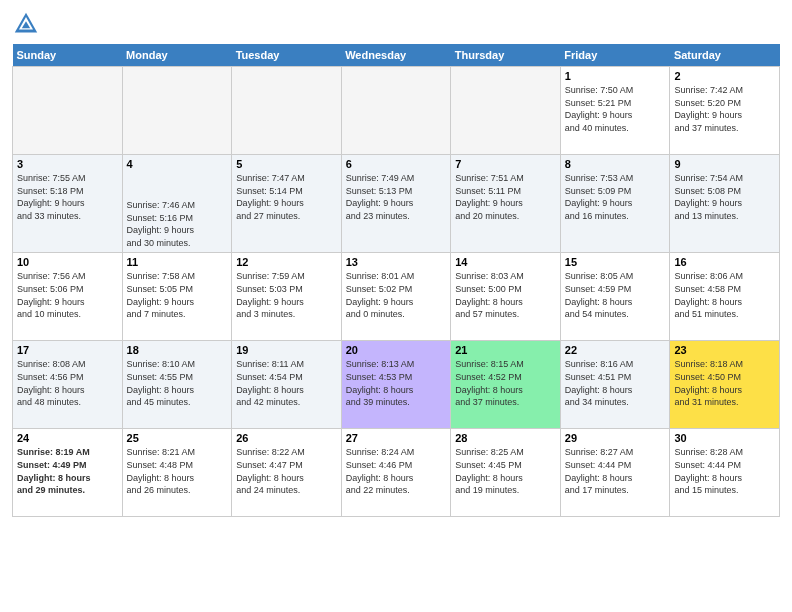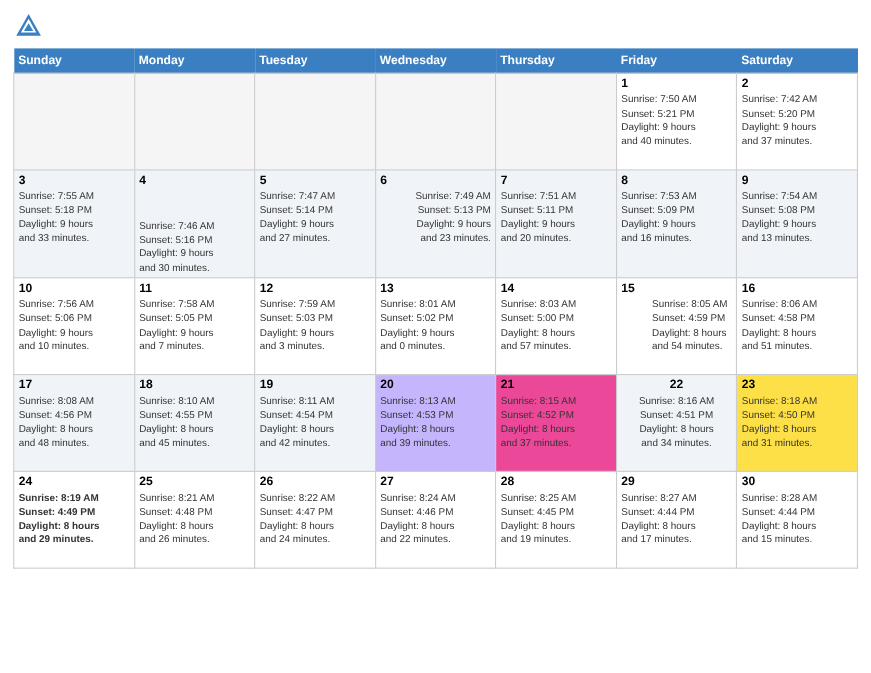--- a/index.html
+++ b/index.html
@@ -168,21 +168,21 @@
           </td>
           <td style="background: rgb(240, 244, 248);">
             <div class="day-num">5</div>
             <div class="day-info" style="white-space: pre-line;">Sunrise: 7:47 AM
 Sunset: 5:14 PM
 Daylight: 9 hours
 and 27 minutes.</div>
           </td>
           <td style="background: rgb(240, 244, 248);">
             <div class="day-num">6</div>
-            <div class="day-info" style="white-space: pre-line; text-align: right;">Sunrise: 7:49 AM
+            <div class="day-info" style="white-space: pre-line;">Sunrise: 7:49 AM
 Sunset: 5:13 PM
 Daylight: 9 hours
 and 23 minutes.</div>
           </td>
           <td style="background: rgb(240, 244, 248);">
             <div class="day-num">7</div>
             <div class="day-info" style="white-space: pre-line;">Sunrise: 7:51 AM
 Sunset: 5:11 PM
 Daylight: 9 hours
 and 20 minutes.</div>
@@ -233,21 +233,21 @@
           </td>
           <td>
             <div class="day-num">14</div>
             <div class="day-info" style="white-space: pre-line;">Sunrise: 8:03 AM
 Sunset: 5:00 PM
 Daylight: 8 hours
 and 57 minutes.</div>
           </td>
           <td>
             <div class="day-num">15</div>
-            <div class="day-info" style="white-space: pre-line; margin-left: 28px;">Sunrise: 8:05 AM
+            <div class="day-info" style="white-space: pre-line;">Sunrise: 8:05 AM
 Sunset: 4:59 PM
 Daylight: 8 hours
 and 54 minutes.</div>
           </td>
           <td>
             <div class="day-num">16</div>
             <div class="day-info" style="white-space: pre-line;">Sunrise: 8:06 AM
 Sunset: 4:58 PM
 Daylight: 8 hours
 and 51 minutes.</div>
@@ -275,28 +275,28 @@
 Daylight: 8 hours
 and 42 minutes.</div>
           </td>
           <td style="background: #c4b5fd;">
             <div class="day-num">20</div>
             <div class="day-info" style="white-space: pre-line;">Sunrise: 8:13 AM
 Sunset: 4:53 PM
 Daylight: 8 hours
 and 39 minutes.</div>
           </td>
-          <td style="background: #ec4899;">
+          <td style="background: #86efac;">
             <div class="day-num">21</div>
             <div class="day-info" style="white-space: pre-line;">Sunrise: 8:15 AM
 Sunset: 4:52 PM
 Daylight: 8 hours
 and 37 minutes.</div>
           </td>
-          <td style="background: rgb(240, 244, 248); text-align: center;">
+          <td style="background: rgb(240, 244, 248);">
             <div class="day-num">22</div>
             <div class="day-info" style="white-space: pre-line;">Sunrise: 8:16 AM
 Sunset: 4:51 PM
 Daylight: 8 hours
 and 34 minutes.</div>
           </td>
           <td style="background: #fde047;">
             <div class="day-num">23</div>
             <div class="day-info" style="white-space: pre-line;">Sunrise: 8:18 AM
 Sunset: 4:50 PM

